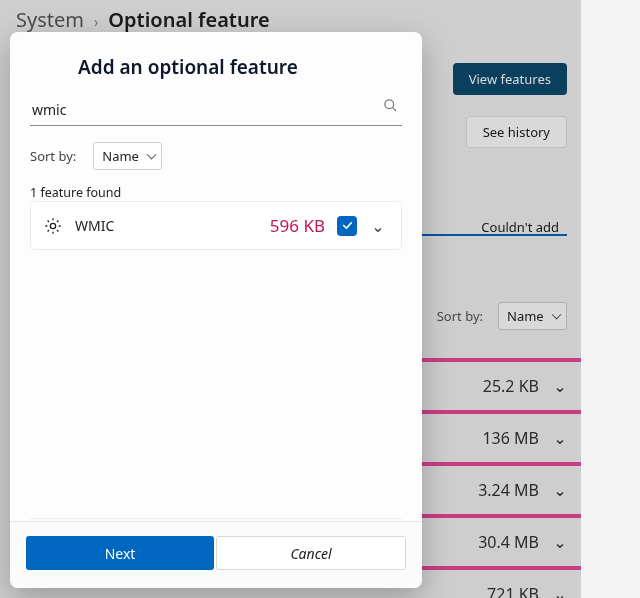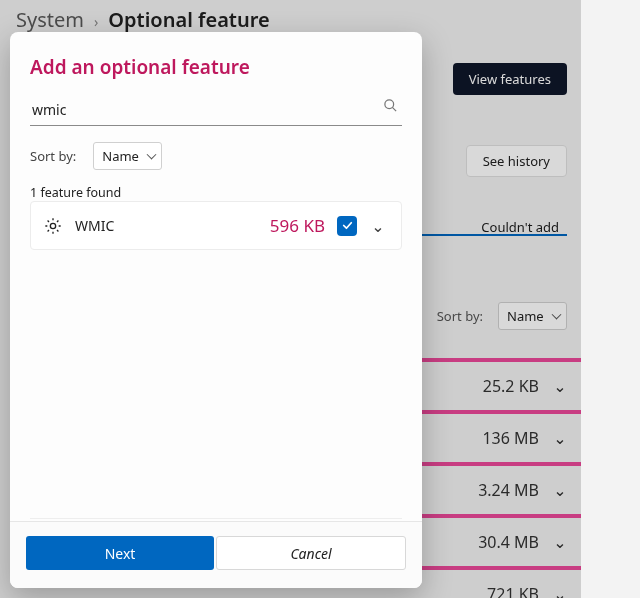--- a/index.html
+++ b/index.html
@@ -9,41 +9,41 @@
   
   .bg { position: absolute; inset: 0; }
   .overlay-dim { position: absolute; inset: 0; background: rgba(0,0,0,0.15); z-index: 5; }
 
   .breadcrumb { display: flex; align-items: center; gap: 10px; padding: 6px 16px 0; font-size: 20px; color: #3a3a3a; }
   .breadcrumb .root { font-weight: 400; color: #5a5a5a; }
   .breadcrumb .chev { color: #8a8a8a; font-size: 14px; padding-top: 4px;}
   .breadcrumb .current { font-weight: 600; color: #222; }
 
   .bg-right { position: absolute; right: 14px; top: 58px; bottom: 0; left: 430px; }
-  .btn-primary { background: #0f172a; color: #fff; border: none; border-radius: 4px; font-size: 13px; padding: 7px 16px; cursor: pointer; }
-  .btn-link-secondary { background: #fff; border: 1px solid #e0e0e0; color: #222; border-radius: 4px; font-size: 13px; padding: 6px 16px; cursor: pointer; margin-top: 29px; }
+  .btn-primary { background: #0c4a6e; color: #fff; border: none; border-radius: 4px; font-size: 13px; padding: 7px 16px; cursor: pointer; }
+  .btn-link-secondary { background: #fff; border: 1px solid #e0e0e0; color: #222; border-radius: 4px; font-size: 13px; padding: 6px 16px; cursor: pointer; }
   .view-features { position: absolute; right: 0; top: 5px; }
   .see-history { position: absolute; right: 0; top: 58px; }
 
   .couldnt-add { position: absolute; right: 8px; top: 160px; font-size: 13px; color: #1a1a1a; }
   .tab-underline { position: absolute; top: 176px; left: -10px; right: 0; height: 2px; background: #0067c0; }
 
   .bg-sort { position: absolute; right: 0; top: 244px; display: flex; align-items: center; gap: 8px; font-size: 13px; color: #555; }
   .bg-sort select, .sort-select { font-family: inherit; font-size: 13px; border: 1px solid #d0d0d0; background:#fff; padding: 4px 22px 4px 8px; border-radius: 3px; appearance: none; color:#222; }
   .select-wrap { position: relative; display:inline-block;padding-left:7px; }
   .select-wrap::after { content:""; position:absolute; right:7px; top:50%; width:6px; height:6px; border-right:1px solid #555; border-bottom:1px solid #555; transform: translateY(-70%) rotate(45deg); pointer-events:none;}
 
   .bg-list { position: absolute; left: -10px; right: -14px; top: 300px; bottom:0; }
   .bg-row { display:flex; justify-content:flex-end; align-items:center; gap:14px; height:52px; border-top:4px solid #ec4899; padding-right:14px; font-size:16px; color:#333; }
   .bg-row .chev-s { width:14px; text-align:center; color:#333; }
 
   
   .dialog { position: absolute; z-index: 10; left: 10px; top: 32px; width: 412px; height: 556px; background: #fdfdfd; border-radius: 8px; box-shadow: 0 10px 30px rgba(0,0,0,0.25); display:flex; flex-direction:column; }
   .dlg-body { padding: 22px 20px 0 20px; flex:1 1 auto; display:flex; flex-direction:column; }
-  .dlg-title { font-size: 19px; font-weight: 600; color:#be185d; margin-bottom: 16px; }
+  .dlg-title { font-size: 19px; font-weight: 600; color:#0f172a; margin-bottom: 16px; margin-left: 48px; }
 
   .search-wrap { position: relative; border-bottom: 1px solid #8a8a8a; margin-bottom: 16px; }
   .search-input { width: 100%; border: none; outline: none; background: transparent; font-size: 14px; padding: 4px 28px 6px 2px; color:#222; }
   .search-icon { position: absolute; right: 4px; top: 2px; color: #777; }
 
   .sort-row { display:flex; align-items:center; gap:10px; font-size:13px; color:#555; margin-bottom: 14px;}
   .sort-row .lbl { color:#444; }
 
   .found-label { font-size: 12.5px; color:#222; margin-bottom: 0; }
 

